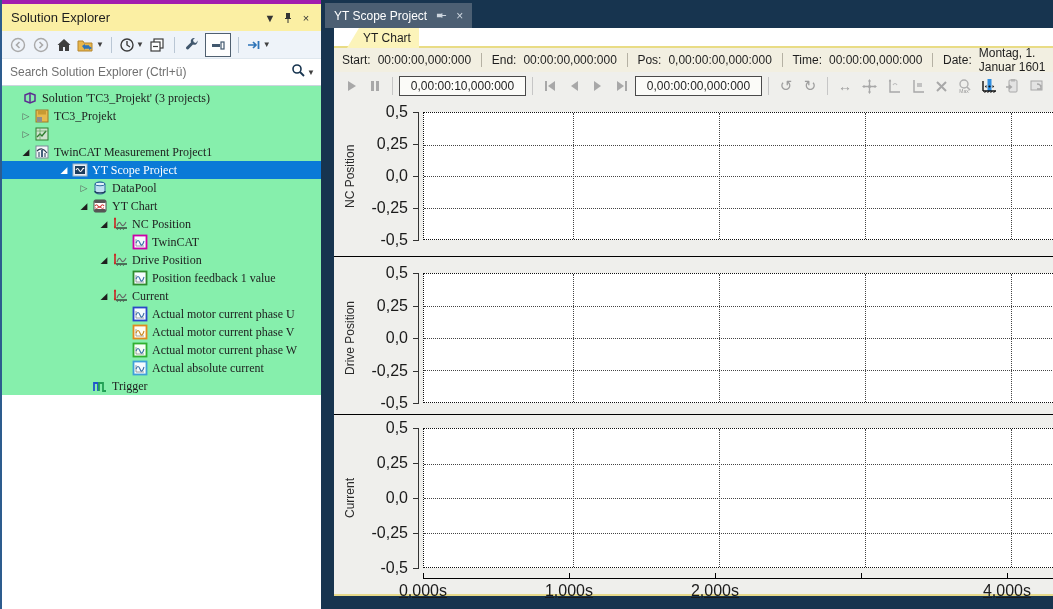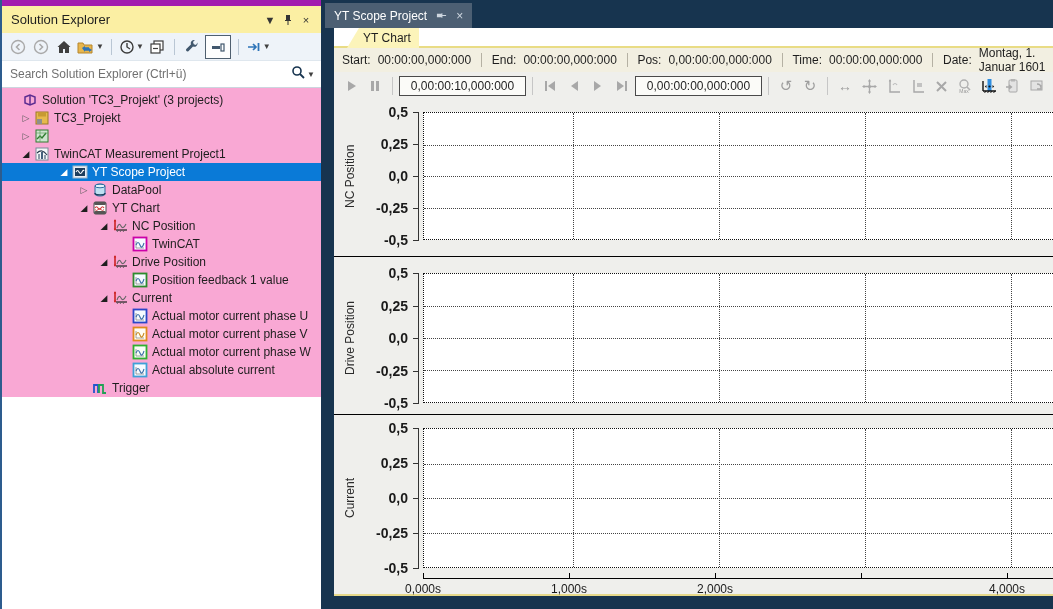--- a/index.html
+++ b/index.html
@@ -1,32 +1,32 @@
 <!DOCTYPE html>
 <html><head>
 <meta charset="utf-8">
 <style>
   html,body{margin:0;padding:0;background:#3a3a3a;}
   *{box-sizing:border-box;}
   .window{position:relative;width:1053px;height:609px;background:#17344f;
     font-family:"Liberation Sans",sans-serif;font-size:12px;color:#1e1e1e;overflow:hidden;
     border-left:2px solid #2d5c8e;}
   
-  .se{position:absolute;left:0;top:0;width:319px;height:609px;background:#ffffff;border-top:6px solid #a21caf;}
+  .se{position:absolute;left:0;top:0;width:319px;height:609px;background:#ffffff;border-top:4px solid #a21caf;}
   .se-title{height:27px;background:#fbefa3;display:flex;align-items:center;padding:0 6px 0 9px;font-size:13px;}
   .se-title .t{flex:1;}
   .se-title .ic{width:18px;height:18px;display:flex;align-items:center;justify-content:center;color:#343434;font-size:11px;cursor:default;}
   .se-tbar{height:28px;background:#eef3f9;display:flex;align-items:center;padding-left:6px;gap:3px;border-bottom:1px solid #dfe7ee;}
   .sb{height:22px;min-width:20px;display:flex;align-items:center;justify-content:center;}
   .caret{font-size:8px;color:#404040;margin-left:1px;}
   .sbsep{width:1px;height:16px;background:#b9c6d4;margin:0 4px;}
   .pressedbox{border:1px solid #4f5f6f;background:#fdfdfd;width:26px;height:24px;display:flex;align-items:center;justify-content:center;}
   .se-search{height:27px;background:#ffffff;border-bottom:1px solid #ccd5de;display:flex;align-items:center;padding:0 6px 0 8px;}
   .se-search .ph{flex:1;color:#707070;}
-  .se-tree{padding-top:3px;background:#f9a8d4;}
+  .se-tree{padding-top:3px;background:#86efac;font-family:Liberation Serif, serif;}
   .row{height:18px;display:flex;align-items:center;white-space:nowrap;}
   .exp{width:16px;text-align:center;font-size:9px;color:#5b5b5b;flex:0 0 16px;}
   .exp.open{color:#1e1e1e;}
   .tico{flex:0 0 16px;margin-right:4px;}
   .l0{padding-left:20px;}
   .l1{padding-left:16px;}
   .l2{padding-left:54px;}
   .l3{padding-left:74px;}
   .l4{padding-left:94px;}
   .l5{padding-left:114px;}
@@ -47,27 +47,27 @@
   .tbar2{height:28px;background:#efefec;display:flex;align-items:center;padding-left:6px;gap:2px;}
   .tb{width:22px;height:22px;display:flex;align-items:center;justify-content:center;color:#9e9e9e;}
   .tin{height:20px;width:127px;border:1px solid #4a4a4a;background:#fbfbf8;display:flex;align-items:center;justify-content:center;font-size:12px;color:#1e1e1e;}
   .tsep{width:1px;height:18px;background:#c6c6c6;margin:0 4px;}
   .charts{position:absolute;left:0;top:72px;right:0;bottom:0;background:#efefec;}
   .plot{position:absolute;left:89px;right:0;background:#ffffff;border:1px dotted #111;}
   .gh{position:absolute;left:0;right:0;height:0;border-top:1px dotted #444;}
   .gv{position:absolute;top:0;bottom:0;width:0;border-left:1px dotted #444;}
   .ylab{position:absolute;left:8px;width:16px;writing-mode:vertical-rl;transform:rotate(180deg);
         display:flex;align-items:center;justify-content:center;font-size:12px;color:#2a2a2a;}
-  .ytick{position:absolute;left:0;width:74px;text-align:right;transform:translateY(-50%);font-size:14px;color:#1a1a1a;font-weight:bold;}
+  .ytick{position:absolute;left:0;width:74px;text-align:right;transform:translateY(-50%);font-size:16px;color:#1a1a1a;}
   .brk{position:absolute;left:79px;width:6px;border-right:1px solid #333;}
   .btick{position:absolute;left:79px;width:6px;height:1px;background:#333;}
   .hsep{position:absolute;left:0;right:0;height:1px;background:#000;}
   .xline{position:absolute;left:89px;right:0;top:478px;height:1px;background:#000;}
   .xtick{position:absolute;top:473px;width:1px;height:5px;background:#000;}
-  .xlab{position:absolute;top:482px;width:64px;margin-left:-32px;text-align:center;font-size:12px;color:#1a1a1a;}
+  .xlab{position:absolute;top:482px;width:64px;margin-left:-32px;text-align:center;font-size:16px;color:#1a1a1a;text-decoration:underline;}
 </style>
 </head>
 <body>
 
 <div class="window">
 
   <div class="se">
     <div class="se-title">
       <span class="t">Solution Explorer</span>
       <span class="ic">▼</span>

